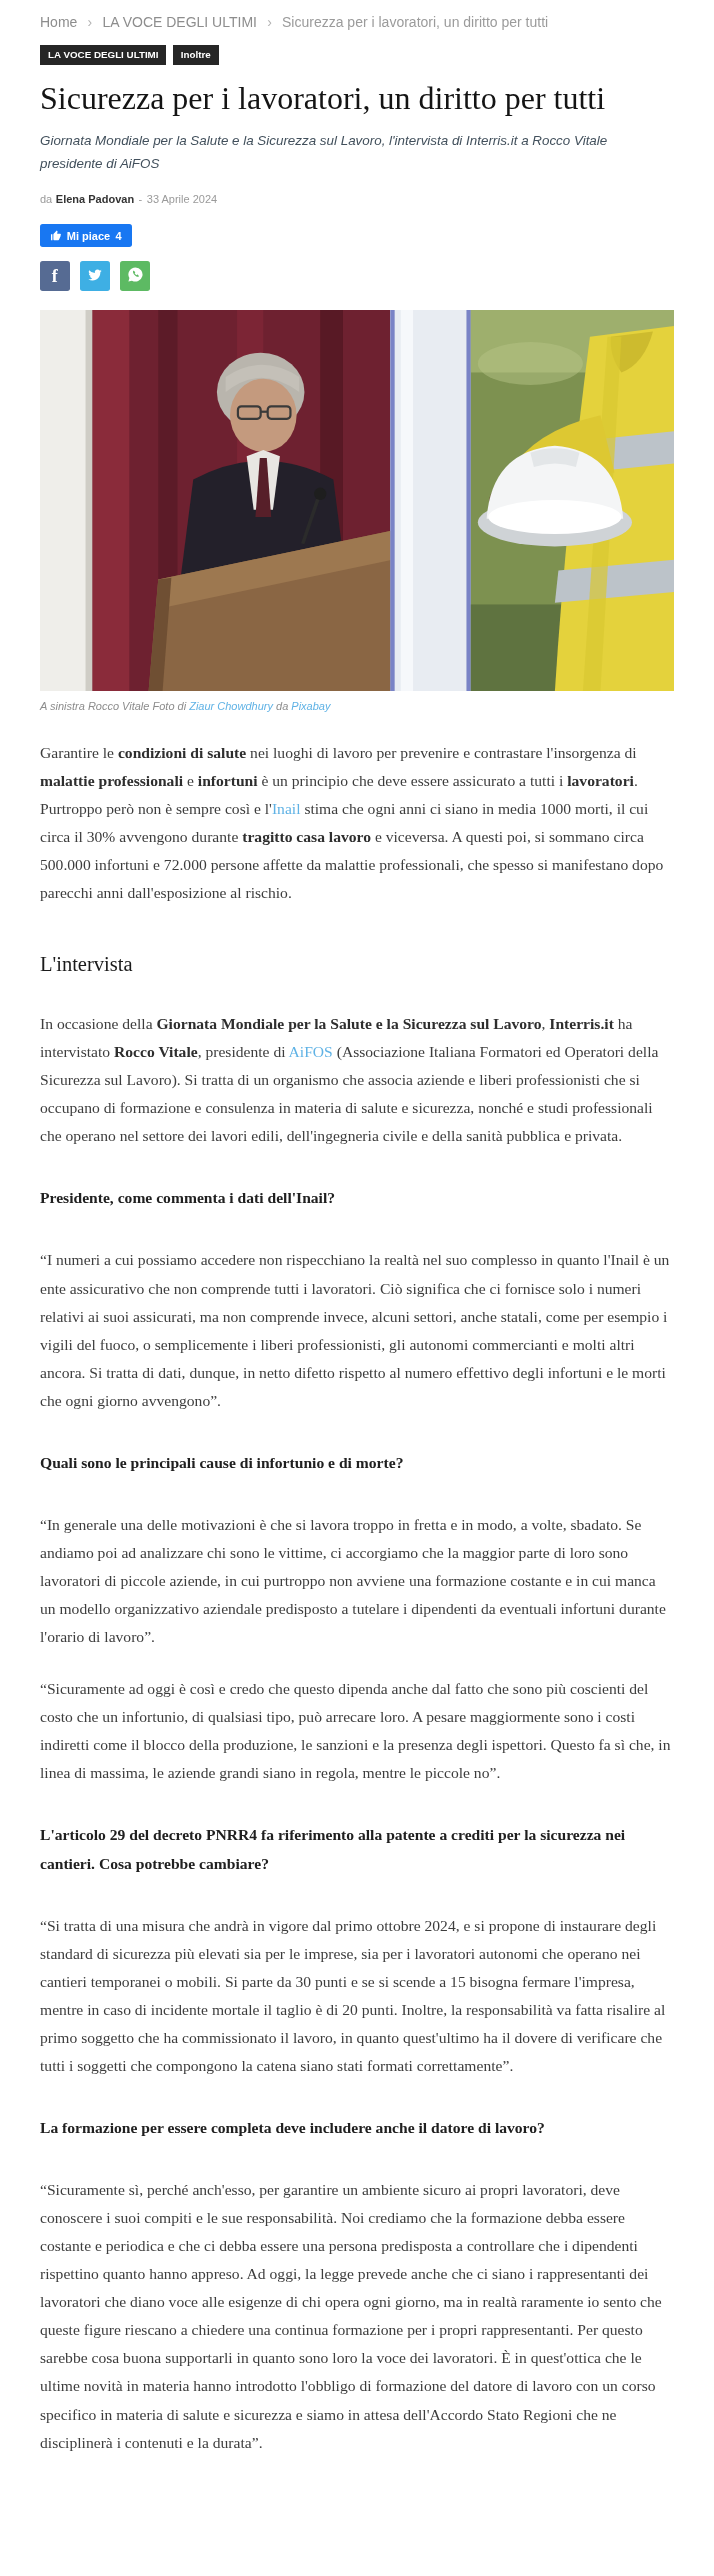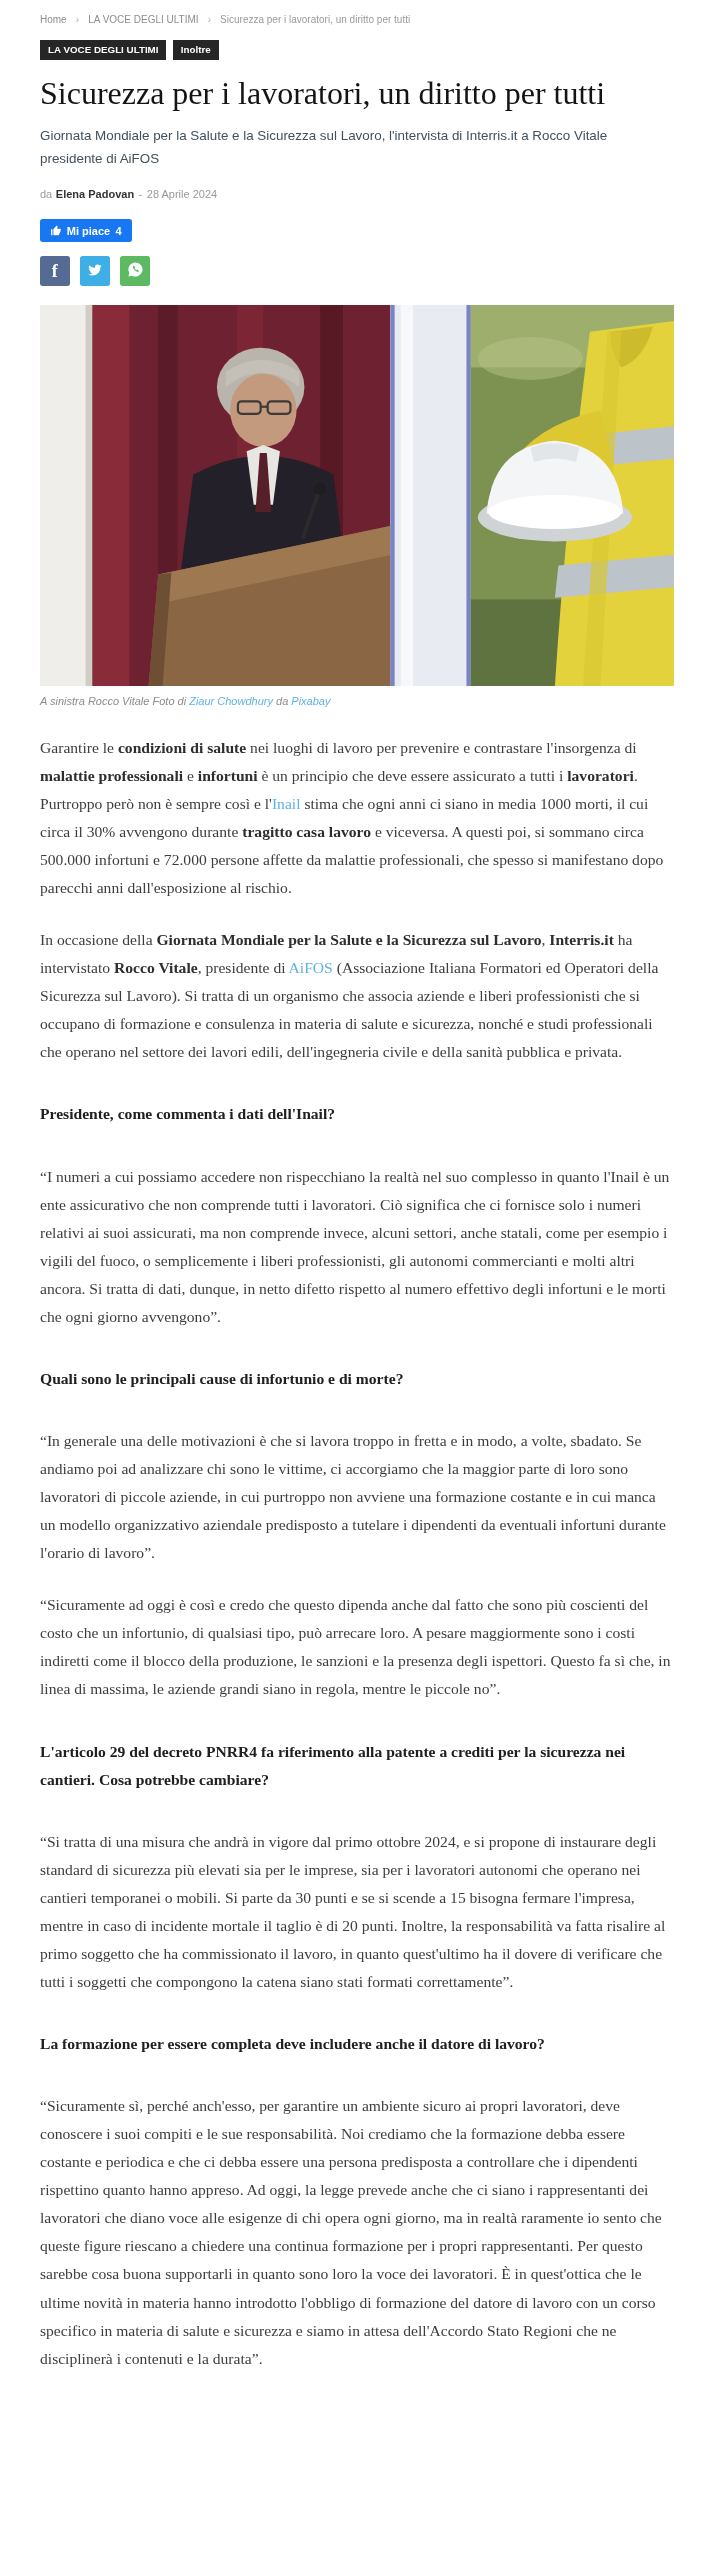--- a/index.html
+++ b/index.html
@@ -1,32 +1,32 @@
 <!DOCTYPE html>
 <html lang="it" style="--link-color: #5fb2e5;font-size:14.3px"><head>
 <meta charset="utf-8">
 <style>
   :root{ --link-color:#5fb2e5; }
   html,body{ margin:0; padding:0; background:#ffffff; }
   body{ width:714px; min-height:2576px; font-family:"Liberation Sans",sans-serif; -webkit-font-smoothing:antialiased; }
   .page{ padding:14.3px 40px 27px 40px; }
 
   
-  .breadcrumb{ font-size:10px; color:#9b9b9b; white-space:nowrap; overflow:hidden; }
+  .breadcrumb{ font-size:14px; color:#9b9b9b; white-space:nowrap; overflow:hidden; }
   .crumb{ color:#8d8d8d; text-decoration:none; }
   .crumb.current{ color:#9b9b9b; }
   .sep{ margin:0 6.3px; color:#b3b3b3; }
 
   
   .tags{ margin-top:15px; display:flex; gap:6.3px; }
   .tag{ background:#262626; color:#ffffff; font-size:9.8px; font-weight:bold; padding:3.6px 8px 4.5px 8px; text-decoration:none; line-height:1.2; }
 
   
   h1.title{ font-family:"Liberation Serif","DejaVu Serif",serif; font-weight:normal; font-size:32px; line-height:1.22; color:#141414; margin:13.4px 0 0 0; }
-  .subtitle{ font-size:13.4px; line-height:1.7; color:#42505c; margin:12.5px 0 0 0; max-width:625px; }
+  .subtitle{ font-style:italic; font-size:13.4px; line-height:1.7; color:#42505c; margin:12.5px 0 0 0; max-width:625px; }
   .byline{ margin-top:17px; font-size:11px; color:#9a9a9a; }
   .by-author{ color:#333333; font-weight:bold; text-decoration:none; margin:0 4.5px 0 3.6px; }
   .by-sep{ margin:0 4.5px 0 0; color:#9a9a9a; }
   .by-date{ color:#9a9a9a; }
 
   
   .like-row{ margin-top:19.6px; }
   .like-btn{ display:inline-flex; gap:5.4px; border:none; color:#ffffff; font-weight:bold;
              font-size:11px; padding:5.4px 9.8px; border-radius:2.7px; cursor:pointer; font-family:"Liberation Sans",sans-serif; }
   .like-btn svg{ display:block; }
@@ -67,21 +67,21 @@
   <div class="tags">
     <a href="#" class="tag" style="background-color: rgb(38, 38, 38);">LA VOCE DEGLI ULTIMI</a>
     <a href="#" class="tag" style="background-color: rgb(38, 38, 38);">Inoltre</a>
   </div>
 
   <h1 class="title">Sicurezza per i lavoratori, un diritto per tutti</h1>
 
   <p class="subtitle">Giornata Mondiale per la Salute e la Sicurezza sul Lavoro, l'intervista di Interris.it a Rocco Vitale presidente di AiFOS</p>
 
   <div class="byline">
-    <span>da</span><a href="#" class="by-author">Elena Padovan</a><span class="by-sep">-</span><span class="by-date">28 Aprile 2024</span>
+    <span>da</span><a href="#" class="by-author">Elena Padovan</a><span class="by-sep">-</span><span class="by-date">33 Aprile 2024</span>
   </div>
 
   <div class="like-row">
     <button class="like-btn" style="background-color: rgb(24, 119, 242);">
       <span>
         <svg width="11.6" height="11.6" viewBox="0 0 24 24" fill="#ffffff">
             <path d="M2 21h3V9H2v12zM23 10c0-1.1-.9-2-2-2h-6.3l.9-4.6c.1-.5-.1-1-.5-1.4L14 1 7.6 7.6c-.4.4-.6.9-.6 1.4V19c0 1.1.9 2 2 2h8c.8 0 1.5-.5 1.8-1.2l3-7c.1-.2.2-.5.2-.8v-2z"></path>
           </svg>
       </span>
       <span>Mi piace</span>
@@ -164,20 +164,21 @@
         <path d="M510 234 Q516 158 588 152 Q660 158 666 234 Z" fill="#f4f5f6"></path>
         <ellipse cx="588" cy="232" rx="76" ry="19" fill="#ffffff"></ellipse>
         <path d="M560 160 Q588 150 616 160 L612 176 Q588 168 564 176 Z" fill="#e3e6e8"></path>
       </svg>
     </div>
     <figcaption><span>A sinistra Rocco Vitale Foto di </span><a href="#" class="lnk">Ziaur Chowdhury</a><span> da </span><a href="#" class="lnk">Pixabay</a></figcaption>
   </figure>
 
   <div id="article-body">
       <p class="para"><span>Garantire le </span><strong>condizioni di salute</strong><span> nei luoghi di lavoro per prevenire e contrastare l'insorgenza di </span><strong>malattie professionali</strong><span> e </span><strong>infortuni</strong><span> è un principio che deve essere assicurato a tutti i </span><strong>lavoratori</strong><span>. Purtroppo però non è sempre così e l'</span><a href="#" class="lnk">Inail</a><span> stima che ogni anni ci siano in media 1000 morti, il cui circa il 30% avvengono durante </span><strong>tragitto casa lavoro</strong><span> e viceversa. A questi poi, si sommano circa 500.000 infortuni e 72.000 persone affette da malattie professionali, che spesso si manifestano dopo parecchi anni dall'esposizione al rischio.</span></p>
+      <h2>L'intervista</h2>
       <p class="para"><span>In occasione della </span><strong>Giornata Mondiale per la Salute e la Sicurezza sul Lavoro</strong><span>, </span><strong>Interris.it</strong><span> ha intervistato </span><strong>Rocco Vitale</strong><span>, presidente di </span><a href="#" class="lnk">AiFOS</a><span> (Associazione Italiana Formatori ed Operatori della Sicurezza sul Lavoro). Si tratta di un organismo che associa aziende e liberi professionisti che si occupano di formazione e consulenza in materia di salute e sicurezza, nonché e studi professionali che operano nel settore dei lavori edili, dell'ingegneria civile e della sanità pubblica e privata.</span></p>
       <p class="question">Presidente, come commenta i dati dell'Inail?</p>
       <p class="para"><span>“I numeri a cui possiamo accedere non rispecchiano la realtà nel suo complesso in quanto l'Inail è un ente assicurativo che non comprende tutti i lavoratori. Ciò significa che ci fornisce solo i numeri relativi ai suoi assicurati, ma non comprende invece, alcuni settori, anche statali, come per esempio i vigili del fuoco, o semplicemente i liberi professionisti, gli autonomi commercianti e molti altri ancora. Si tratta di dati, dunque, in netto difetto rispetto al numero effettivo degli infortuni e le morti che ogni giorno avvengono”.</span></p>
       <p class="question">Quali sono le principali cause di infortunio e di morte?</p>
       <p class="para"><span>“In generale una delle motivazioni è che si lavora troppo in fretta e in modo, a volte, sbadato. Se andiamo poi ad analizzare chi sono le vittime, ci accorgiamo che la maggior parte di loro sono lavoratori di piccole aziende, in cui purtroppo non avviene una formazione costante e in cui manca un modello organizzativo aziendale predisposto a tutelare i dipendenti da eventuali infortuni durante l'orario di lavoro”.</span></p>
       <p class="para"><span>“Sicuramente ad oggi è così e credo che questo dipenda anche dal fatto che sono più coscienti del costo che un infortunio, di qualsiasi tipo, può arrecare loro. A pesare maggiormente sono i costi indiretti come il blocco della produzione, le sanzioni e la presenza degli ispettori. Questo fa sì che, in linea di massima, le aziende grandi siano in regola, mentre le piccole no”.</span></p>
       <p class="question">L'articolo 29 del decreto PNRR4 fa riferimento alla patente a crediti per la sicurezza nei cantieri. Cosa potrebbe cambiare?</p>
       <p class="para"><span>“Si tratta di una misura che andrà in vigore dal primo ottobre 2024, e si propone di instaurare degli standard di sicurezza più elevati sia per le imprese, sia per i lavoratori autonomi che operano nei cantieri temporanei o mobili. Si parte da 30 punti e se si scende a 15 bisogna fermare l'impresa, mentre in caso di incidente mortale il taglio è di 20 punti. Inoltre, la responsabilità va fatta risalire al primo soggetto che ha commissionato il lavoro, in quanto quest'ultimo ha il dovere di verificare che tutti i soggetti che compongono la catena siano stati formati correttamente”.</span></p>
       <p class="question">La formazione per essere completa deve includere anche il datore di lavoro?</p>
       <p class="para"><span>“Sicuramente sì, perché anch'esso, per garantire un ambiente sicuro ai propri lavoratori, deve conoscere i suoi compiti e le sue responsabilità. Noi crediamo che la formazione debba essere costante e periodica e che ci debba essere una persona predisposta a controllare che i dipendenti rispettino quanto hanno appreso. Ad oggi, la legge prevede anche che ci siano i rappresentanti dei lavoratori che diano voce alle esigenze di chi opera ogni giorno, ma in realtà raramente io sento che queste figure riescano a chiedere una continua formazione per i propri rappresentanti. Per questo sarebbe cosa buona supportarli in quanto sono loro la voce dei lavoratori. È in quest'ottica che le ultime novità in materia hanno introdotto l'obbligo di formazione del datore di lavoro con un corso specifico in materia di salute e sicurezza e siamo in attesa dell'Accordo Stato Regioni che ne disciplinerà i contenuti e la durata”.</span></p>

